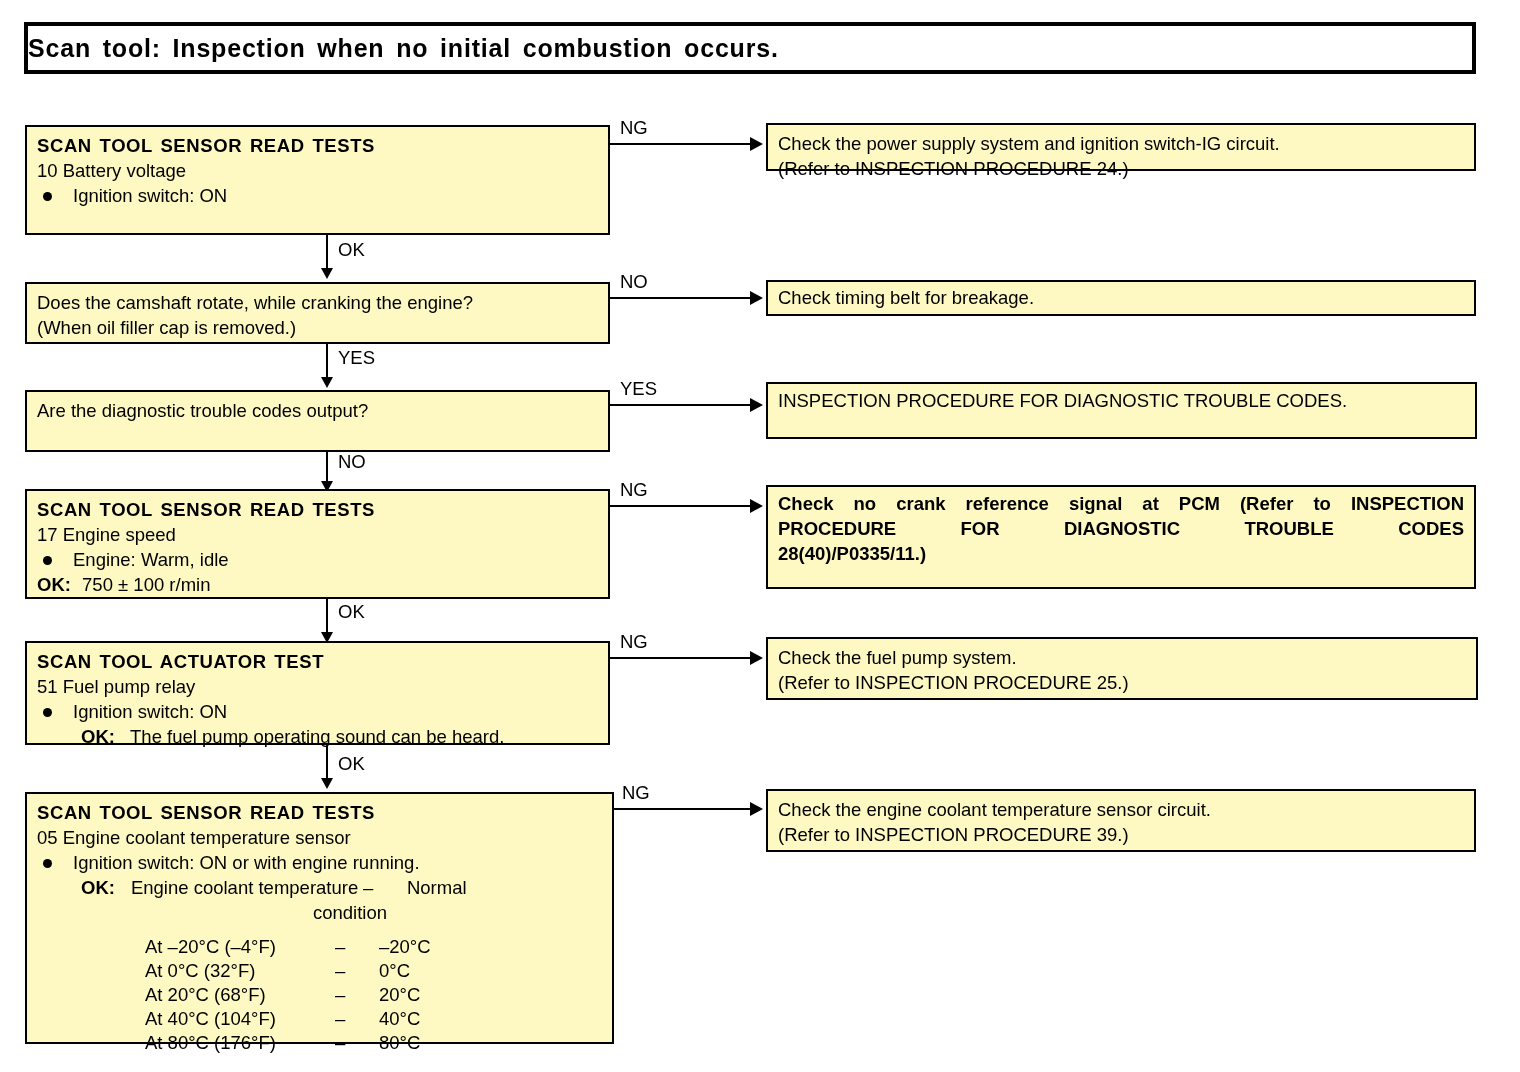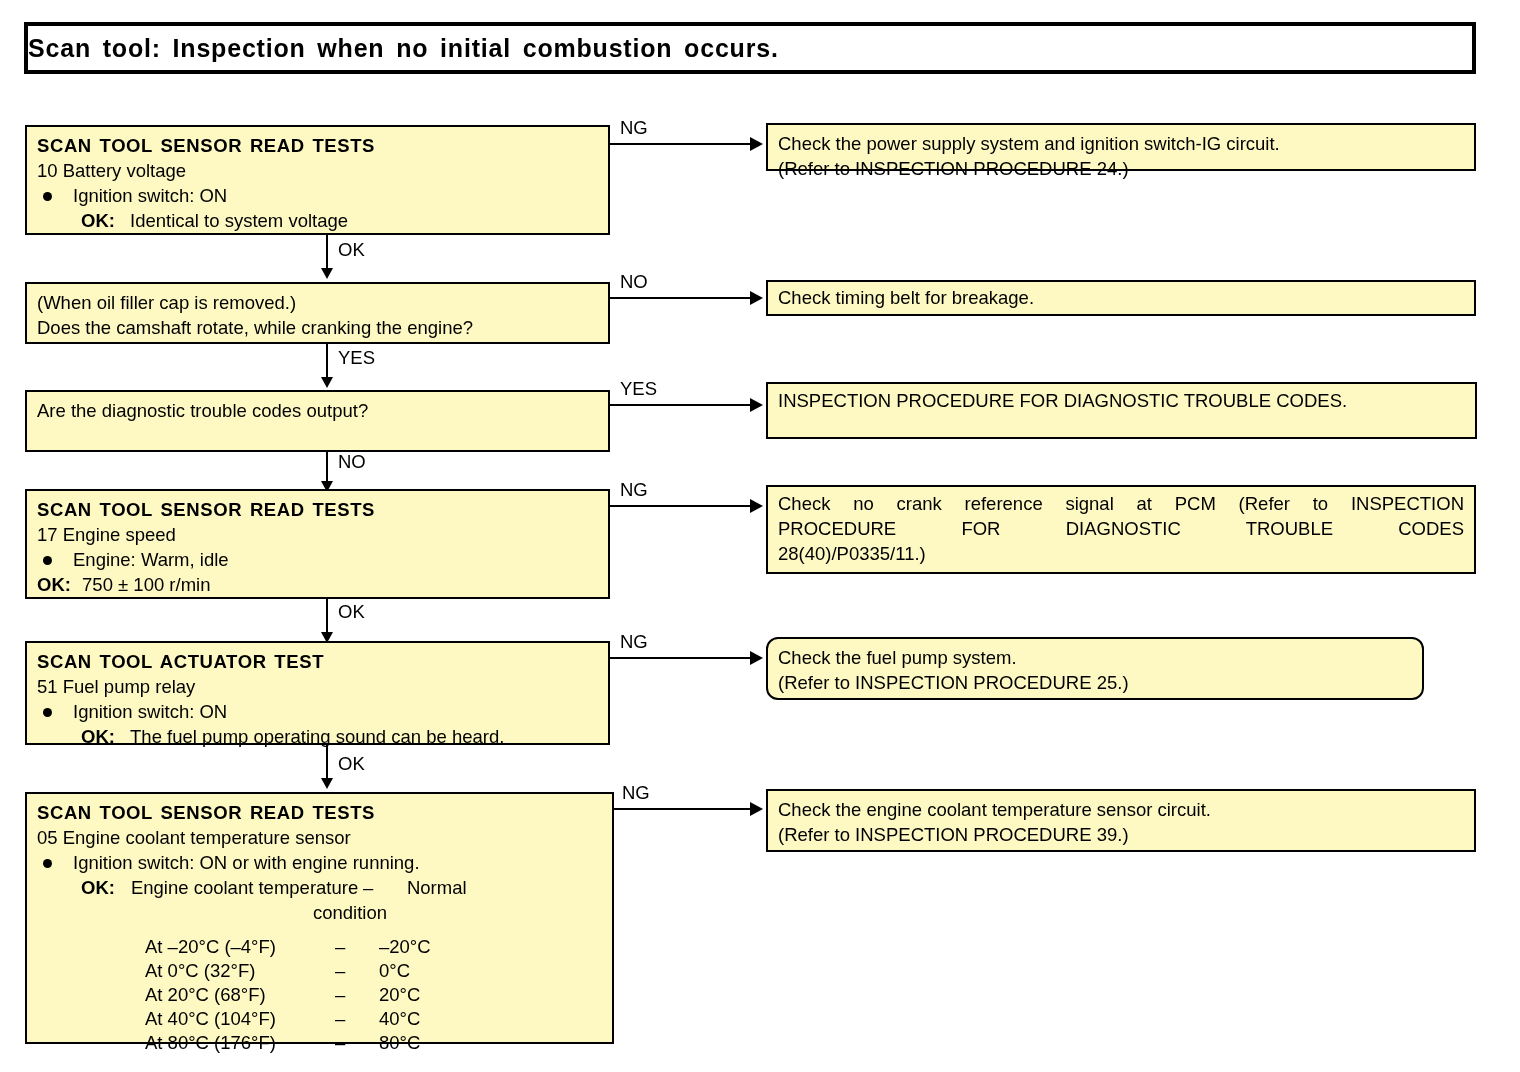--- a/index.html
+++ b/index.html
@@ -162,39 +162,35 @@
   </div>
 
   <div class="box" style="left:25px; top:125px; width:585px; height:110px;">
     <div class="box-inner">
       <div class="ln hdr">SCAN TOOL SENSOR READ TESTS</div>
       <div class="ln">10 Battery voltage</div>
       <div class="bullet-row">
         <span class="bullet-dot"></span>
         <span>Ignition switch: ON</span>
       </div>
-      <div class="indent-ok">
-        <b class="okbold">OK:</b>
-        <span style="padding-left:10px;">Identical to system voltage</span>
-      </div>
     </div>
   </div>
 
   <div class="hline" style="left:610px; top:143px; width:142px;"></div>
   <div class="htip" style="left:750px; top:137px;"></div>
   <div class="conn-label" style="left:620px; top:118px;">NG</div>
 
   <div class="vline" style="left:326px; top:235px; height:42px;"></div>
   <div class="vtip" style="left:321px; top:268px;"></div>
   <div class="conn-label" style="left:338px; top:240px;">OK</div>
 
   <div class="box" style="left:25px; top:282px; width:585px; height:62px;">
     <div class="box-inner">
+      <div class="ln">Does the camshaft rotate, while cranking the engine?</div>
       <div class="ln">(When oil filler cap is removed.)</div>
-      <div class="ln">Does the camshaft rotate, while cranking the engine?</div>
     </div>
   </div>
 
   <div class="hline" style="left:610px; top:297px; width:142px;"></div>
   <div class="htip" style="left:750px; top:291px;"></div>
   <div class="conn-label" style="left:620px; top:272px;">NO</div>
 
   <div class="vline" style="left:326px; top:344px; height:42px;"></div>
   <div class="vtip" style="left:321px; top:377px;"></div>
   <div class="conn-label" style="left:338px; top:348px;">YES</div>
@@ -321,29 +317,29 @@
       <div class="ln">INSPECTION PROCEDURE FOR DIAGNOSTIC TROUBLE CODES.</div>
     </div>
   </div>
 
   <div class="box" style="left:766px; top:280px; width:710px; height:36px;">
     <div class="box-inner" style="padding-top:3px;">
       <div class="ln">Check timing belt for breakage.</div>
     </div>
   </div>
 
-  <div class="box" style="left:766px; top:485px; width:710px; height:89px;">
+  <div class="box" style="left:766px; top:485px; width:710px; height:104px;font-weight:bold;">
     <div class="box-inner justified" style="padding-top:4px;">
       <span class="jline">Check no crank reference signal at PCM (Refer to INSPECTION</span>
       <span class="jline">PROCEDURE FOR DIAGNOSTIC TROUBLE CODES</span>
       <span class="jlast">28(40)/P0335/11.)</span>
     </div>
   </div>
 
-  <div class="box" style="left:766px; top:637px; width:658px; height:63px;border-radius:12px;">
+  <div class="box" style="left:766px; top:637px; width:712px; height:63px;">
     <div class="box-inner">
       <div class="ln">Check the fuel pump system.</div>
       <div class="ln">(Refer to INSPECTION PROCEDURE 25.)</div>
     </div>
   </div>
 
   <div class="box" style="left:766px; top:789px; width:710px; height:63px;">
     <div class="box-inner">
       <div class="ln">Check the engine coolant temperature sensor circuit.</div>
       <div class="ln">(Refer to INSPECTION PROCEDURE 39.)</div>

